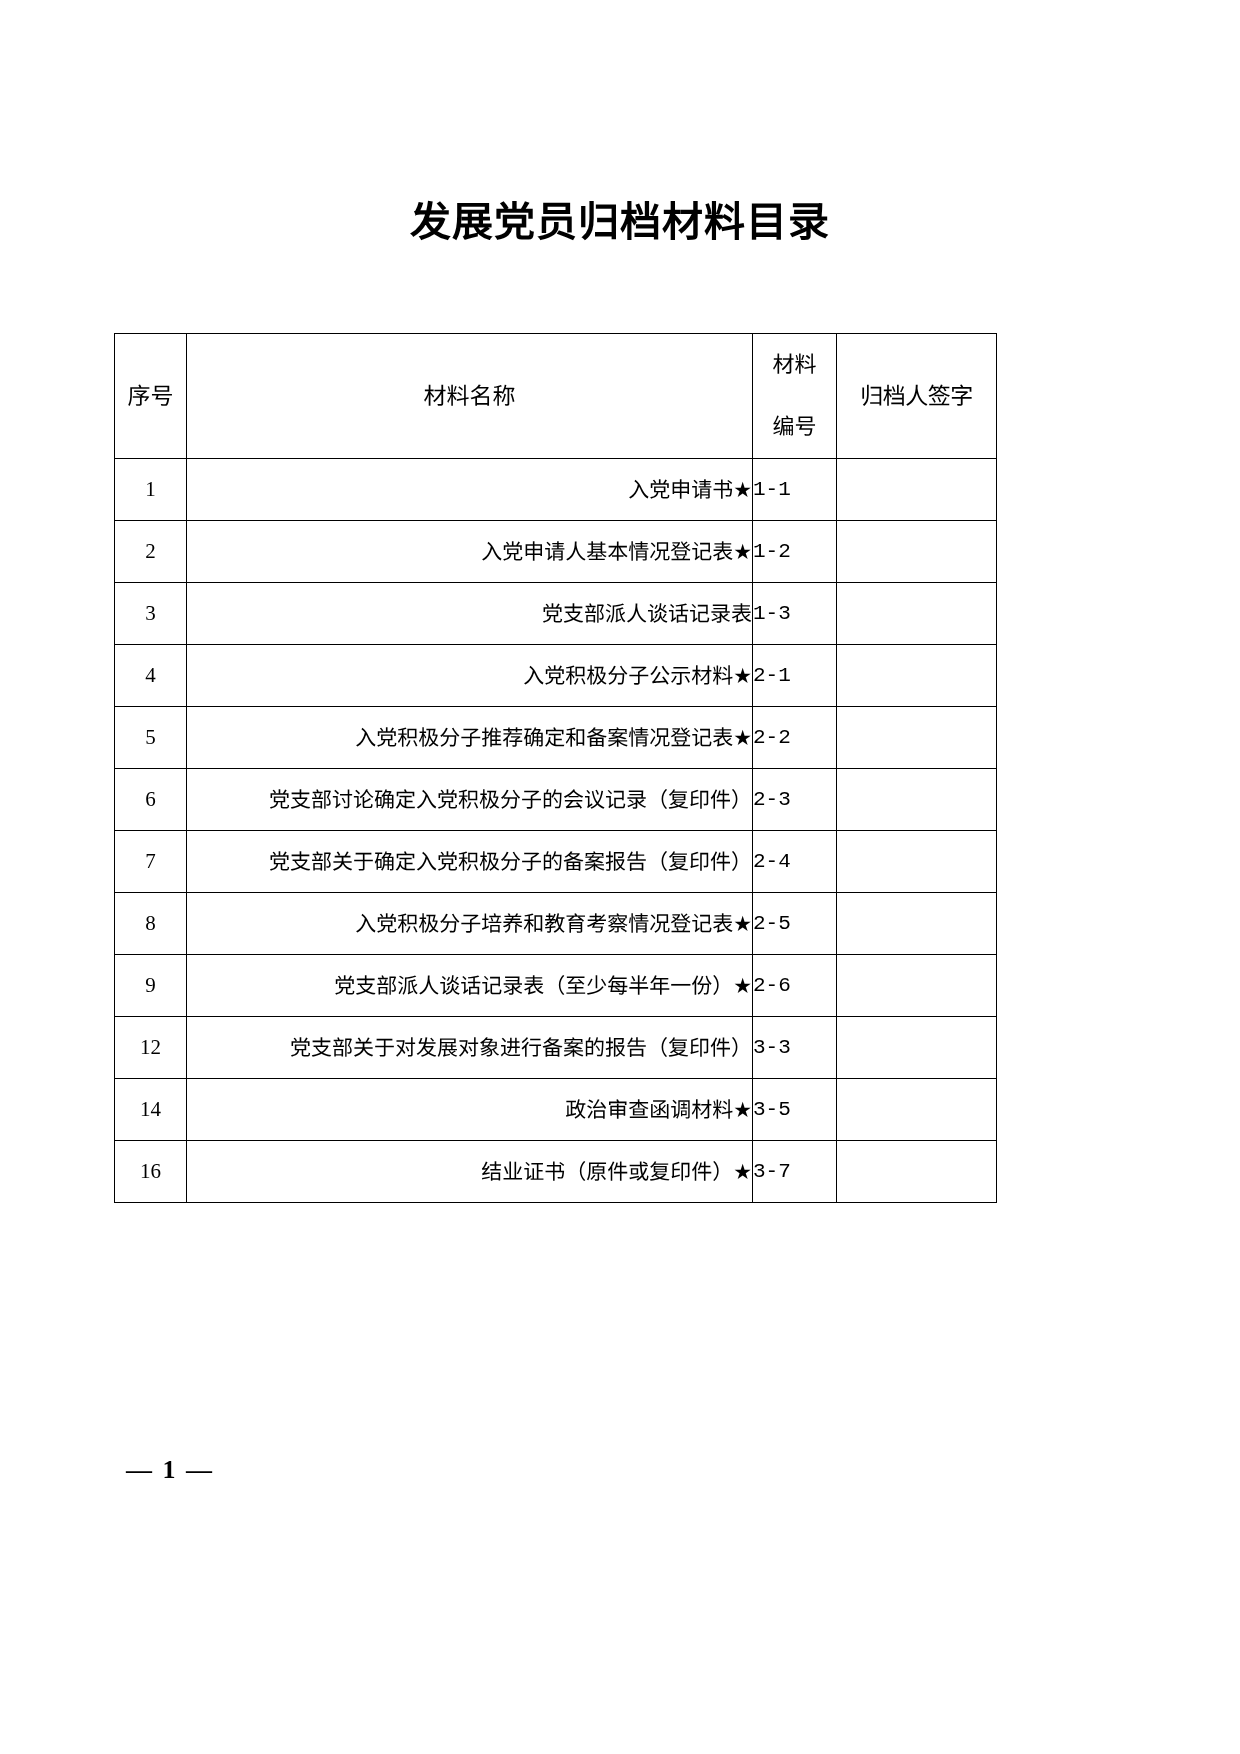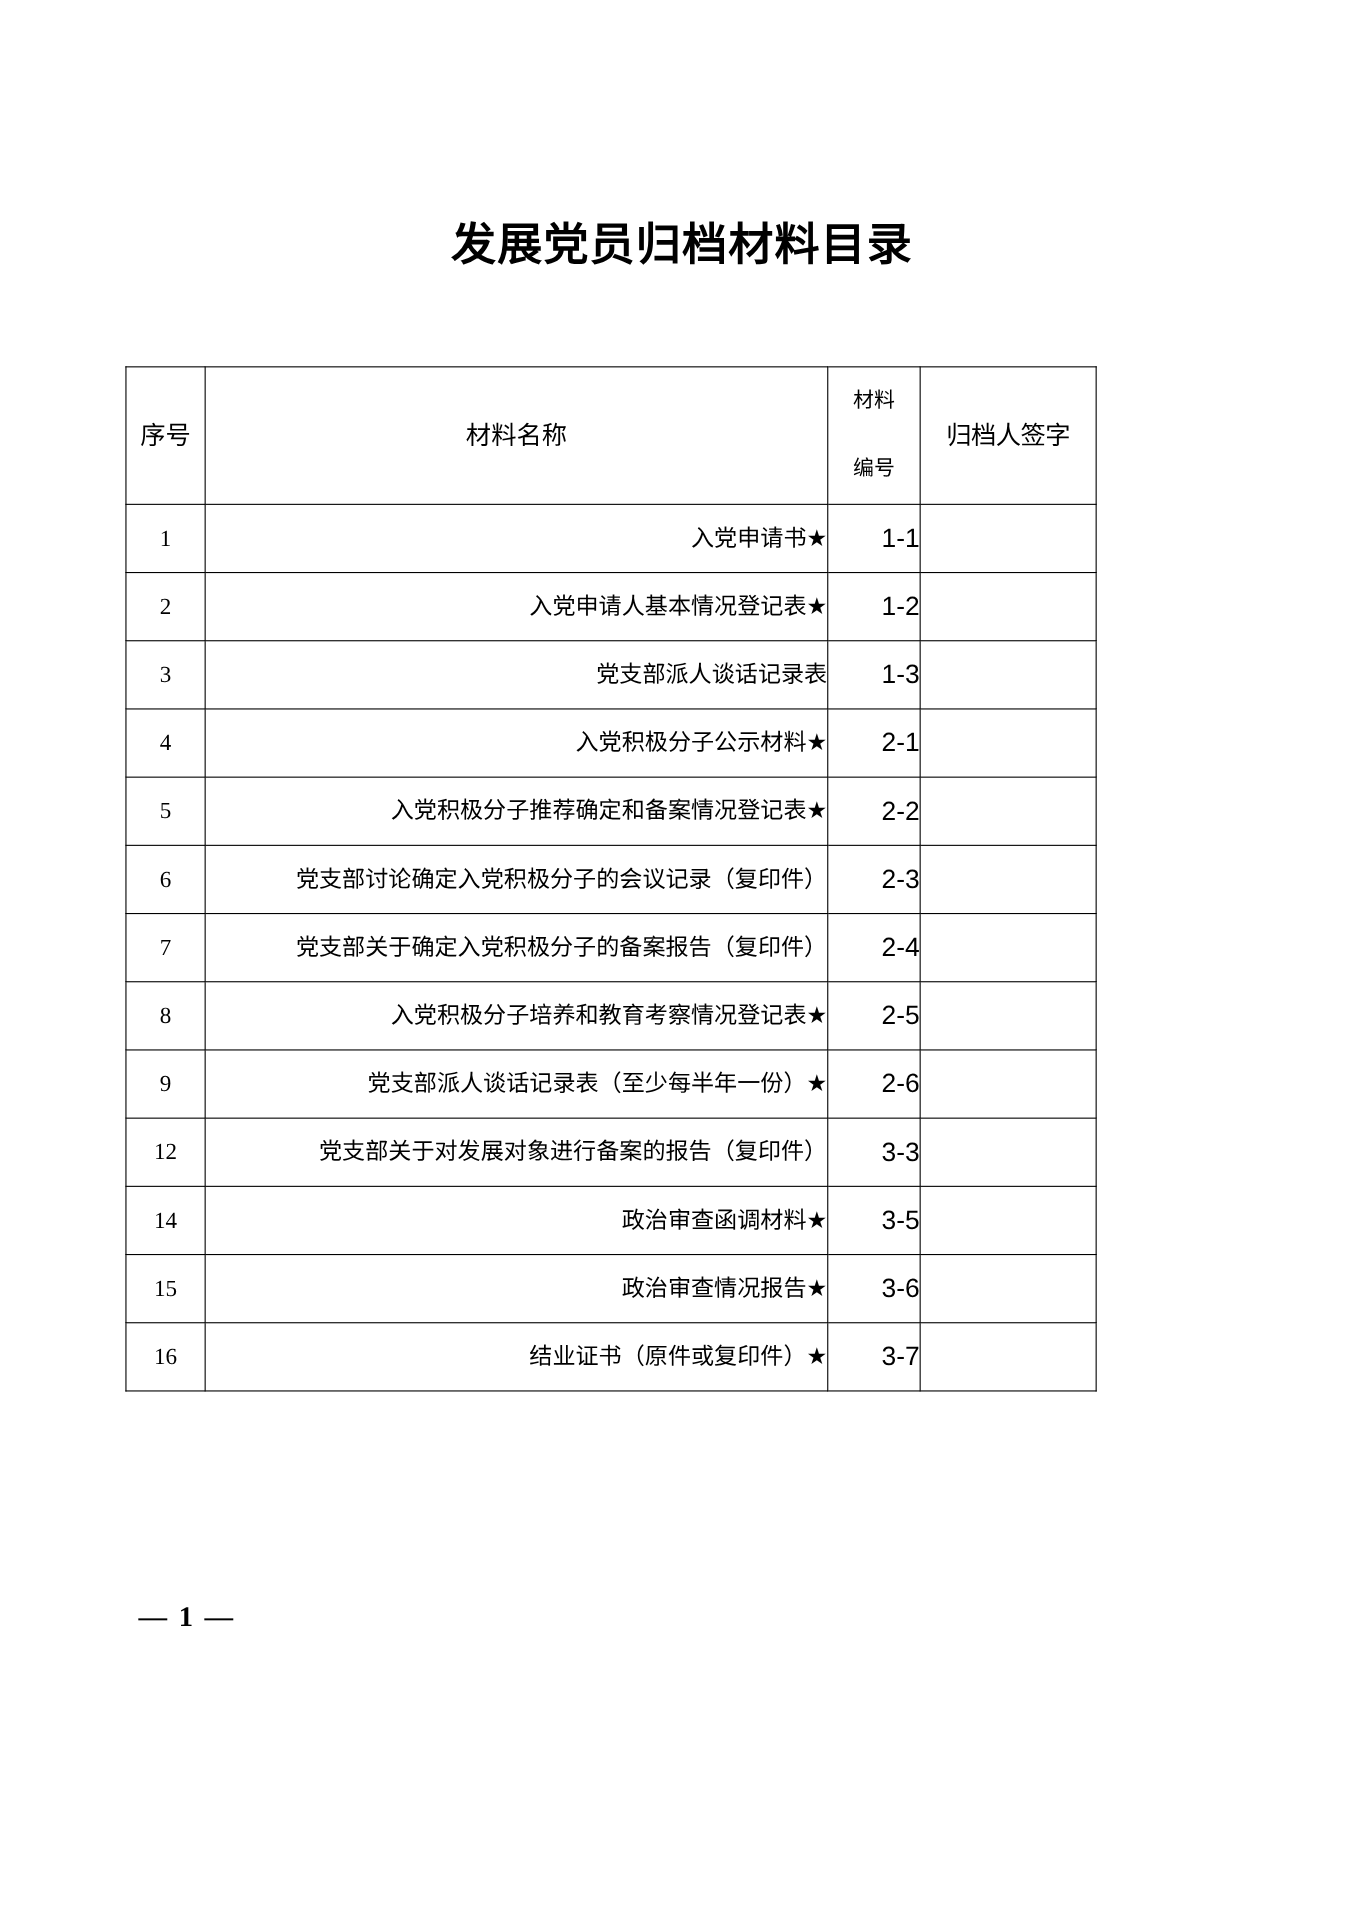--- a/index.html
+++ b/index.html
@@ -63,21 +63,21 @@
   thead td.h-idx,
   thead td.h-name,
   thead td.h-code,
   thead td.h-sign {
     height: 124px;
     text-align: center;
     font-size: 23px;
     line-height: 48px;
   }
   thead td.h-code {
-    font-size: 19px;
+    font-size: 22px;
     line-height: 62px;
     padding: 0 4px;
   }
   thead td.h-sign {
     font-size: 23px;
     white-space: nowrap;
     letter-spacing: -0.5px;
   }
   tbody td {
     height: 61px;
@@ -87,23 +87,23 @@
     font-size: 21px;
     font-family: "Liberation Serif", "DejaVu Serif", serif;
   }
   td.cell-name {
     text-align: right;
     padding-left: 16px;
     font-size: 21px;
     line-height: 28px;
   }
   td.cell-code {
-    text-align: right;
-    font-size: 24px;
-    font-family: Liberation Sans, sans-serif;
+    text-align: left;
+    font-size: 21px;
+    font-family: Liberation Mono, monospace;
   }
   td.cell-sign {
     text-align: center;
   }
   .page-footer {
     position: absolute;
     left: 126px;
     top: 1455px;
     width: 200px;
     text-align: left;
@@ -200,26 +200,20 @@
             <td class="cell-code">3-3</td>
             <td class="cell-sign"></td>
           </tr>
           <tr>
             <td class="cell-idx">14</td>
             <td class="cell-name">政治审查函调材料★</td>
             <td class="cell-code">3-5</td>
             <td class="cell-sign"></td>
           </tr>
           <tr>
-            <td class="cell-idx">15</td>
-            <td class="cell-name">政治审查情况报告★</td>
-            <td class="cell-code">3-6</td>
-            <td class="cell-sign"></td>
-          </tr>
-          <tr>
             <td class="cell-idx">16</td>
             <td class="cell-name">结业证书（原件或复印件）★</td>
             <td class="cell-code">3-7</td>
             <td class="cell-sign"></td>
           </tr>
         </tbody>
     </table>
   </div>
 
   <div class="page-footer">— 1 —</div>

